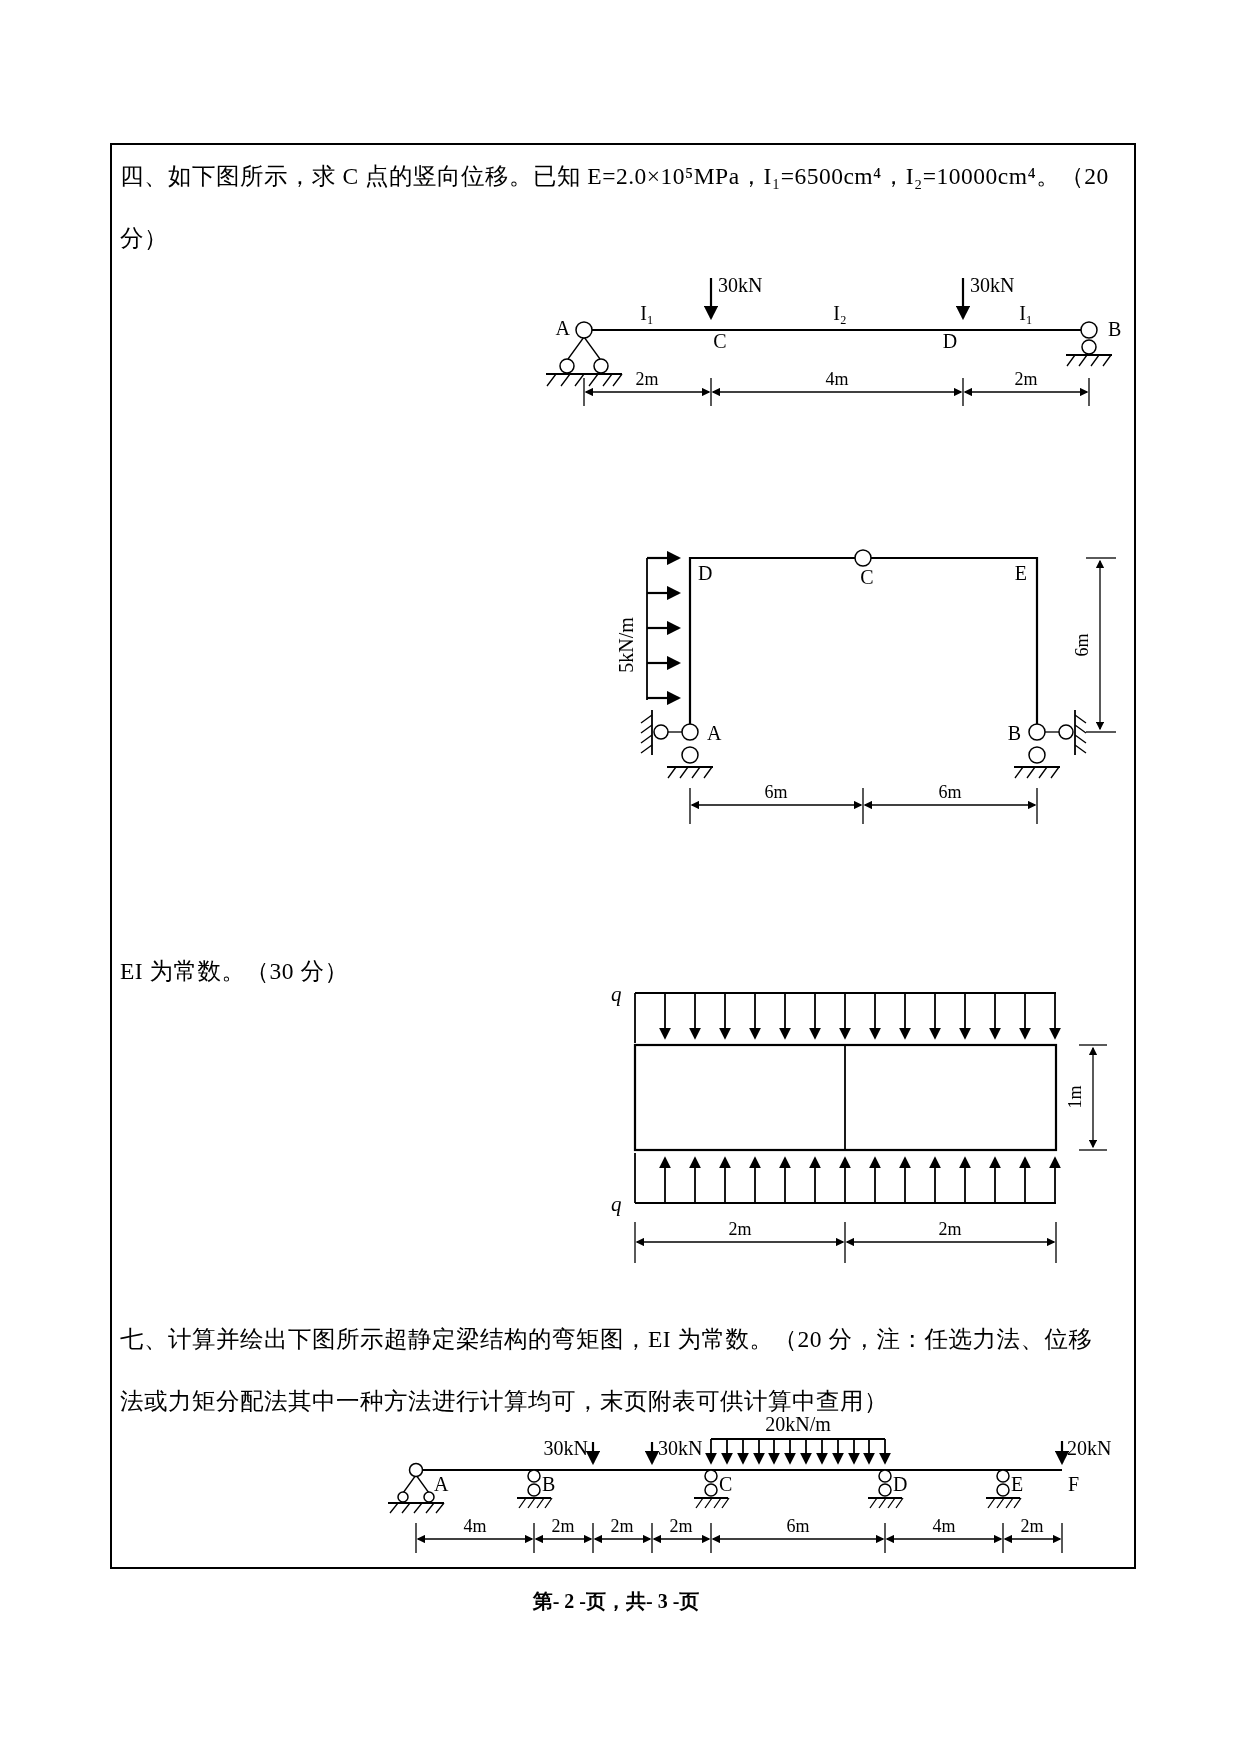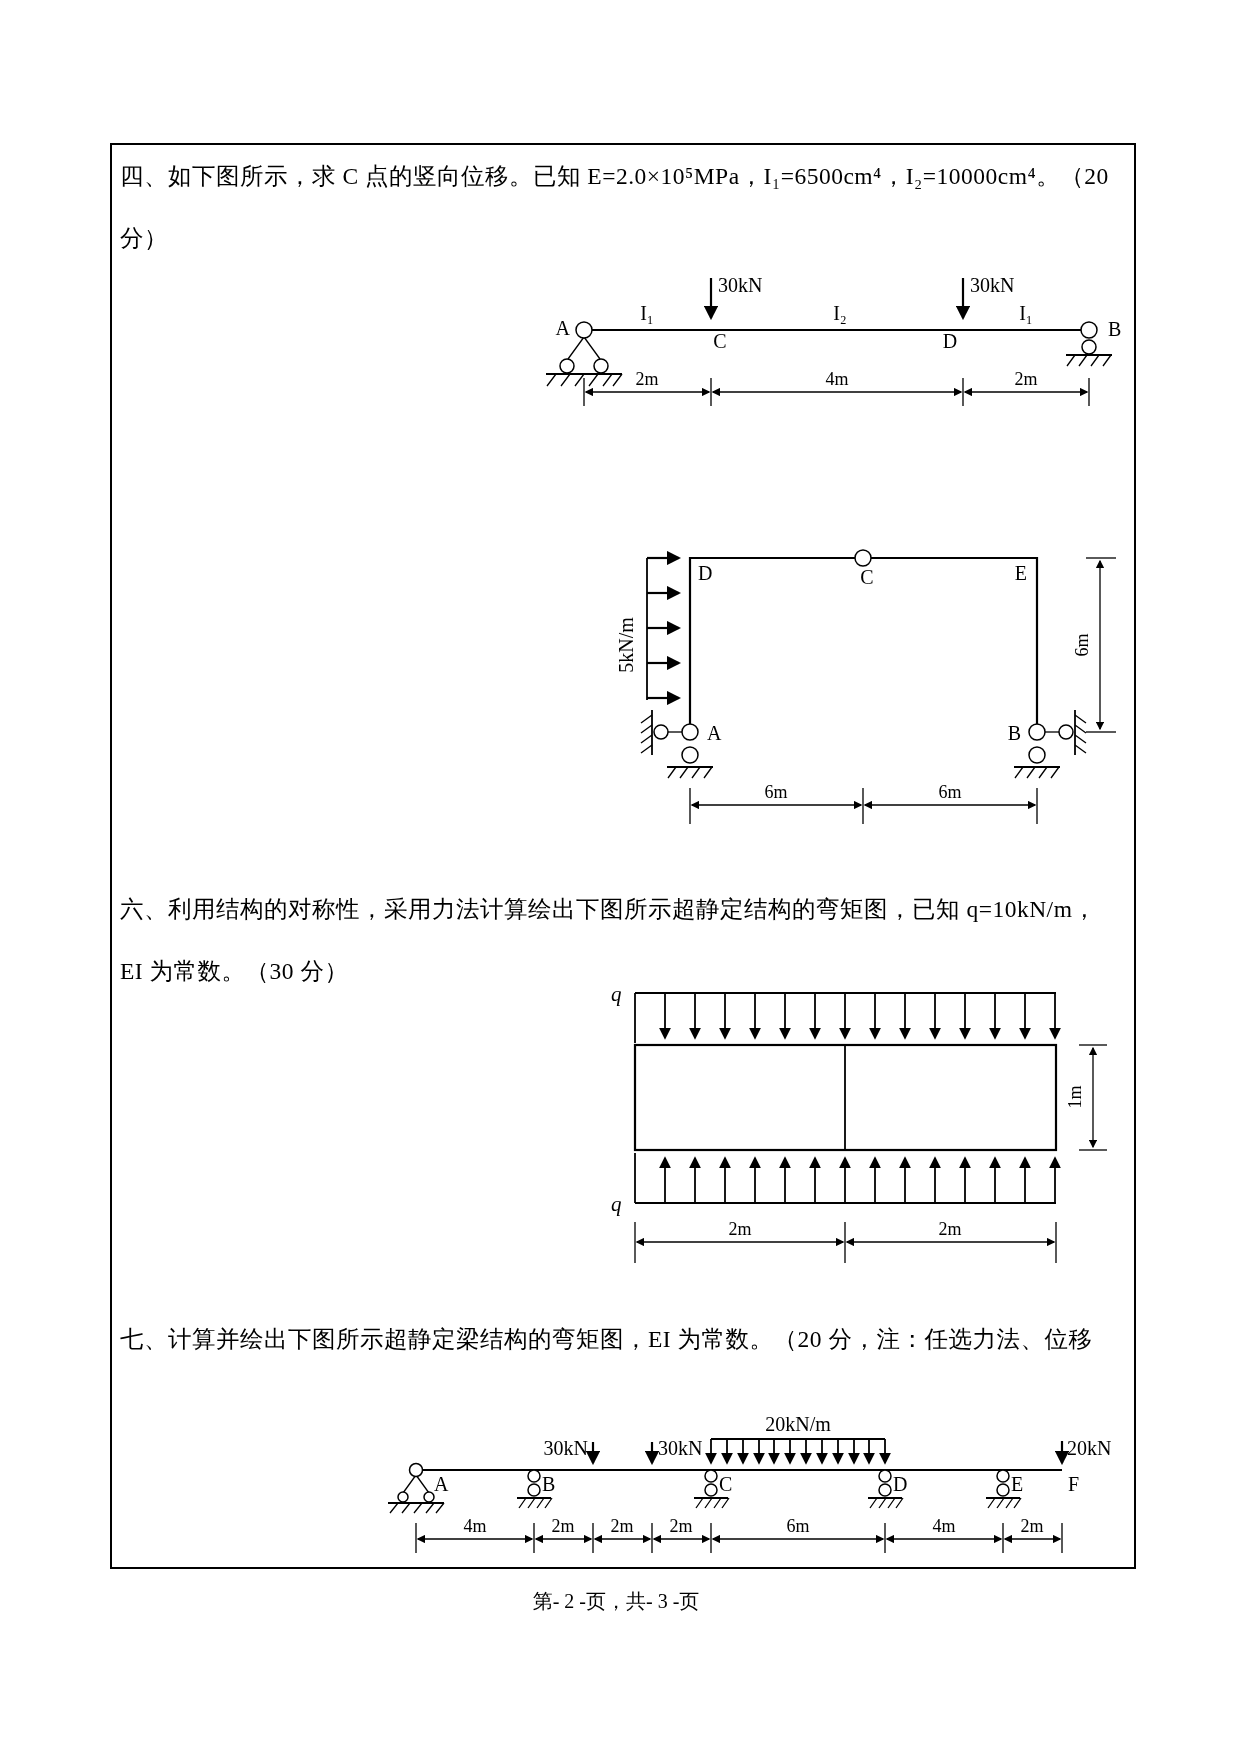--- a/index.html
+++ b/index.html
@@ -1,21 +1,21 @@
 <!DOCTYPE html>
 <html><head>
 <meta charset="utf-8">
 <style>
   html,body{margin:0;padding:0;background:#fff;}
   .page{position:relative;width:1232px;height:1754px;background:#fff;color:#000;
         font-family:"Liberation Serif",serif;overflow:hidden;}
   .border-box{position:absolute;left:110px;top:143px;width:1022px;height:1422px;
         border:2px solid #000;}
   .line{position:absolute;left:120px;white-space:nowrap;font-size:23.5px;letter-spacing:.5px;}
-  .footer{position:absolute;top:1588px;left:0;width:100%;text-align:center;font-size:20px;}
+  .footer{position:absolute;top:1588px;left:0;width:100%;text-align:center;font-size:20px;font-weight:bold;}
   svg{position:absolute;overflow:visible;}
   #fig4{left:480px;top:230px;}
   #fig5{left:555px;top:540px;}
   #fig6{left:575px;top:975px;}
   #fig7{left:350px;top:1415px;}
   .s1{stroke:#000;stroke-width:1.3;fill:none;}
   .s15{stroke:#000;stroke-width:1.8;fill:none;}
   .s2{stroke:#000;stroke-width:2.2;fill:none;}
   .c{fill:#fff;stroke:#000;stroke-width:1.5;}
   text{font-family:"Liberation Serif",serif;fill:#000;}
@@ -129,21 +129,20 @@
     <text class="t18" text-anchor="middle" transform="translate(533,105) rotate(-90)">6m</text>
     <g>
       <path class="s1" d="M135,248 V284 M308,248 V284 M482,248 V284"></path>
       <line class="s1" x1="137" y1="265" x2="306" y2="265" marker-start="url(#ah)" marker-end="url(#ah)"></line>
       <line class="s1" x1="310" y1="265" x2="480" y2="265" marker-start="url(#ah)" marker-end="url(#ah)"></line>
     </g>
     <text class="t18" x="221" y="258" text-anchor="middle">6m</text>
     <text class="t18" x="395" y="258" text-anchor="middle">6m</text>
   </svg>
 
-  <div class="line" style="top:893px">六、利用结构的对称性，采用力法计算绘出下图所示超静定结构的弯矩图，已知 q=10kN/m，</div>
   <div class="line" style="top:955px">EI 为常数。（30 分）</div>
 
   <svg id="fig6" width="545" height="300">
     <rect class="s2" x="60" y="70" width="421" height="105"></rect>
     <line class="s15" x1="270" y1="70" x2="270" y2="175"></line>
     <g>
       <line class="s15" x1="60" y1="18" x2="481" y2="18"></line>
       <line class="s15" x1="60" y1="18" x2="60" y2="68"></line>
       <line class="s15" x1="90" y1="18" x2="90" y2="63" marker-end="url(#ah)"></line>
       <line class="s15" x1="120" y1="18" x2="120" y2="63" marker-end="url(#ah)"></line>
@@ -189,20 +188,21 @@
     <text class="t18" x="375" y="260" text-anchor="middle">2m</text>
     <g>
       <line class="s1" x1="504" y1="70" x2="532" y2="70"></line>
       <line class="s1" x1="504" y1="175" x2="532" y2="175"></line>
       <line class="s1" x1="518" y1="73" x2="518" y2="172" marker-start="url(#ah)" marker-end="url(#ah)"></line>
     </g>
     <text class="t18" text-anchor="middle" transform="translate(506,122) rotate(-90)">1m</text>
   </svg>
 
   <div class="line" style="top:1323px">七、计算并绘出下图所示超静定梁结构的弯矩图，EI 为常数。（20 分，注：任选力法、位移</div>
+  <div class="line" style="top:1385px">法或力矩分配法其中一种方法进行计算均可，末页附表可供计算中查用）</div>
 
   <svg id="fig7" width="770" height="150">
     <defs>
       <g id="roller">
         <circle class="c" cx="0" cy="61" r="6"></circle>
         <circle class="c" cx="0" cy="75" r="6"></circle>
         <line class="s15" x1="-17" y1="83" x2="17" y2="83"></line>
         <path class="s1" d="M-8,83 l-7,10 M1,83 l-7,10 M10,83 l-7,10 M18,83 l-7,10"></path>
       </g>
     </defs>

